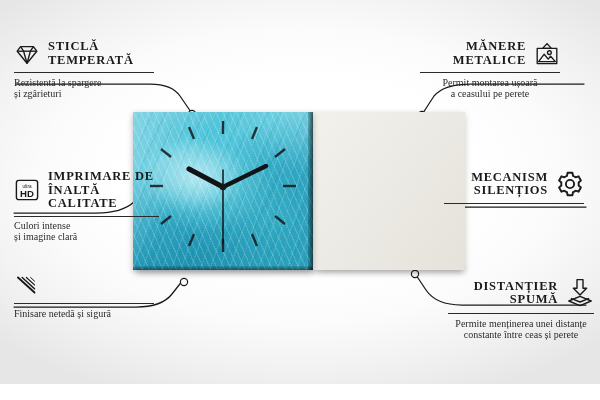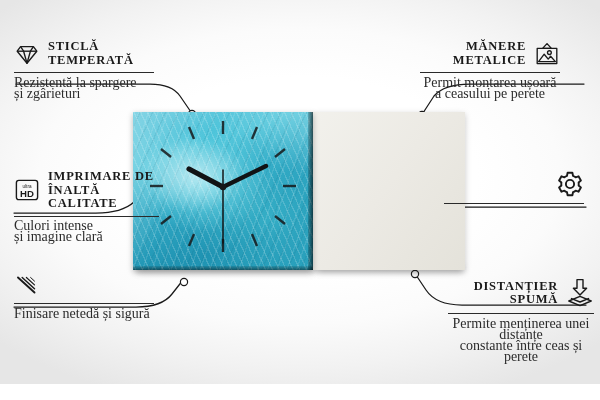--- a/index.html
+++ b/index.html
@@ -32,21 +32,21 @@
     text-transform:uppercase;
     white-space:pre-line;
   }
   .callout.left .title{text-align:left;}
   .callout.right .title{text-align:right;}
   .rule{
     height:0;border-top:1.15px solid #2a2a2a;margin-top:5px;
   }
   .desc{
     font-family:"Liberation Serif",serif;
-    font-size:14px;
+    font-size:10px;
     line-height:11.2px;
     color:#2b2b2b;
     margin-top:3.5px;
     white-space:pre-line;
   }
   .callout.left .desc{text-align:left;}
   .callout.right .desc{text-align:center;}
 
   .ico{flex:0 0 auto;display:block;}
 
@@ -232,20 +232,22 @@
         </g>
       </svg>
     </div>
     <div class="rule"></div>
     <div class="desc">Permit montarea ușoară
 a ceasului pe perete</div>
   </div>
 
   <div class="callout right" style="left:444px;top:170px;width:140px;">
     <div class="head">
+      <div class="title">MECANISM
+SILENȚIOS</div>
       <svg class="ico" width="28" height="28" viewBox="0 0 28 28">
         <g fill="none" stroke="#1a1a1a" stroke-width="1.9" stroke-linejoin="round">
           <path d="M11.6,2.8 h4.8 l0.6,3.0 a8.6,8.6 0 0 1 2.6,1.5 l2.9,-1.0 l2.4,4.2 l-2.3,2.0
                    a8.6,8.6 0 0 1 0,3.0 l2.3,2.0 l-2.4,4.2 l-2.9,-1.0 a8.6,8.6 0 0 1 -2.6,1.5
                    l-0.6,3.0 h-4.8 l-0.6,-3.0 a8.6,8.6 0 0 1 -2.6,-1.5 l-2.9,1.0 l-2.4,-4.2
                    l2.3,-2.0 a8.6,8.6 0 0 1 0,-3.0 l-2.3,-2.0 l2.4,-4.2 l2.9,1.0
                    a8.6,8.6 0 0 1 2.6,-1.5 Z"></path>
           <circle cx="14" cy="14" r="4.1"></circle>
         </g>
       </svg>

